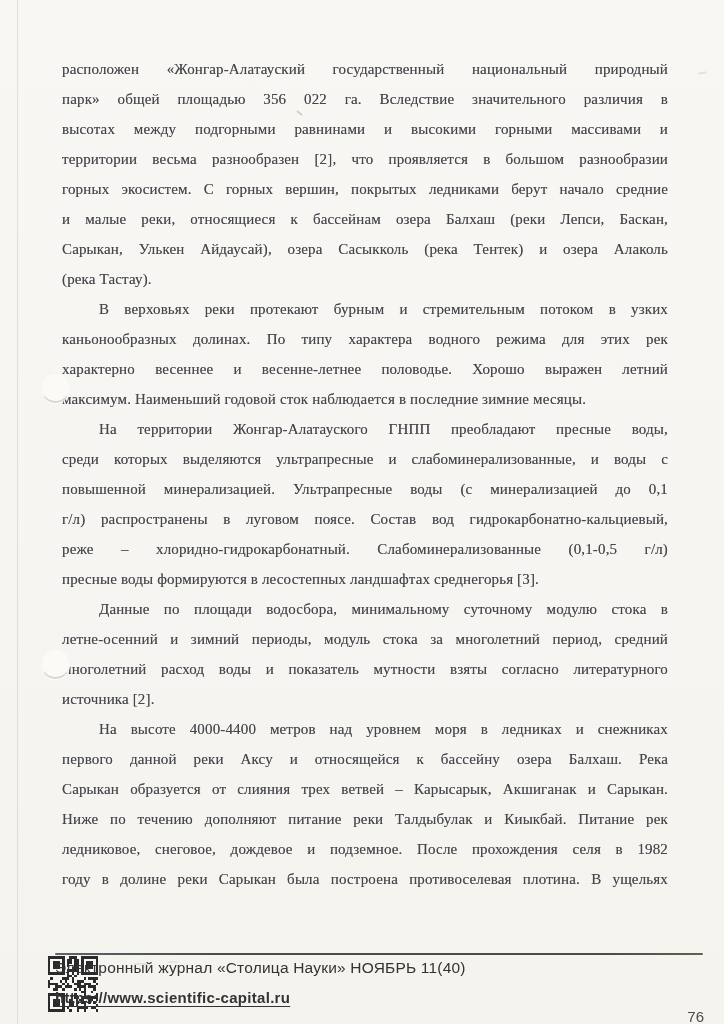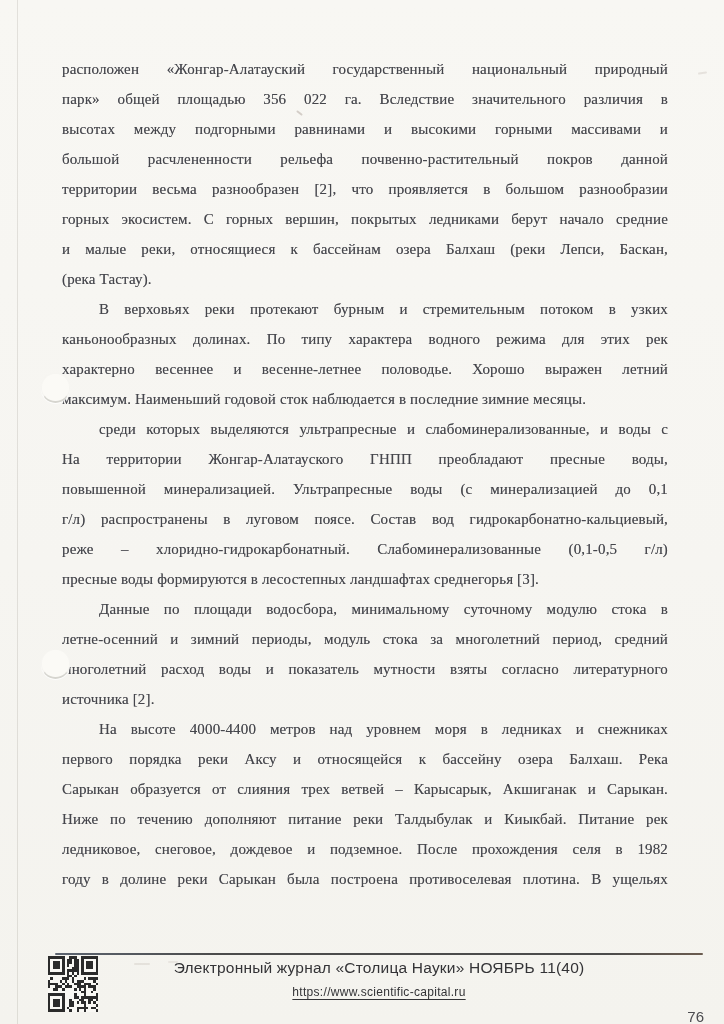--- a/index.html
+++ b/index.html
@@ -57,35 +57,36 @@
   .art-4 { left: 168px; top: 961px; width: 10px; height: 2px; border-radius: 2px; opacity: .35; }
 
   
   .footer-rule {
     position: absolute; left: 55px; top: 953px; width: 648px; height: 2px;
     background: linear-gradient(90deg, #5c6470 0%, #4b4b4b 25%, #4b4b4b 85%, #6b5c50 100%);
     border-radius: 1px;
   }
   .footer-text {
     position: absolute; left: 55px; top: 957px; width: 648px;
-    text-align: center;
+    text-align: left;
     font-family: "Liberation Sans", sans-serif;
     color: #333336;
   }
   .journal-line {
     font-size: 15.5px; letter-spacing: 0.2px; line-height: 21px; font-weight: 500;
   }
   .journal-url {
     display: inline-block;
-    margin-top: 4px;
-    font-size: 12px; letter-spacing: 0.3px; line-height: 20px;
+    margin-top: 10px;
+    font-size: 15px; letter-spacing: 0.3px; line-height: 20px;
     color: #333336;
     text-decoration: underline;
     text-underline-offset: 3px;
     cursor: pointer;
+    font-weight: bold;
   }
   .page-number {
     position: absolute; right: 20px; top: 1008px;
     font-family: "Liberation Sans", sans-serif;
     font-size: 15px; color: #4c4c50;
   }
   .qr {
     position: absolute; left: 48px; top: 956px; width: 50px; height: 56px;
   }
   .qr svg { width: 100%; height: 100%; }
@@ -95,49 +96,49 @@
 
 <div class="page">
 
   <div class="edge-line"></div>
 
   <div class="text-block">
       <div class="para">
         <div class="line just">расположен «Жонгар-Алатауский государственный национальный природный</div>
         <div class="line just">парк» общей площадью 356 022 га. Вследствие значительного различия в</div>
         <div class="line just">высотах между подгорными равнинами и высокими горными массивами и</div>
-        <div class="line just">большой расчлененности рельефа почвенно-растительный покров данной</div>
         <div class="line just">территории весьма разнообразен [2], что проявляется в большом разнообразии</div>
         <div class="line just">горных экосистем. С горных вершин, покрытых ледниками берут начало средние</div>
         <div class="line just">и малые реки, относящиеся к бассейнам озера Балхаш (реки Лепси, Баскан,</div>
+        <div class="line just">Сарыкан, Улькен Айдаусай), озера Сасыкколь (река Тентек) и озера Алаколь</div>
         <div class="line">(река Тастау).</div>
       </div>
       <div class="para indent">
         <div class="line just">В верховьях реки протекают бурным и стремительным потоком в узких</div>
         <div class="line just">каньонообразных долинах. По типу характера водного режима для этих рек</div>
         <div class="line just">характерно весеннее и весенне-летнее половодье. Хорошо выражен летний</div>
         <div class="line">максимум. Наименьший годовой сток наблюдается в последние зимние месяцы.</div>
       </div>
       <div class="para indent">
+        <div class="line just">На территории Жонгар-Алатауского ГНПП преобладают пресные воды,</div>
         <div class="line just">среди которых выделяются ультрапресные и слабоминерализованные, и воды с</div>
-        <div class="line just">На территории Жонгар-Алатауского ГНПП преобладают пресные воды,</div>
         <div class="line just">повышенной минерализацией. Ультрапресные воды (с минерализацией до 0,1</div>
         <div class="line just">г/л) распространены в луговом поясе. Состав вод гидрокарбонатно-кальциевый,</div>
         <div class="line just">реже – хлоридно-гидрокарбонатный. Слабоминерализованные (0,1-0,5 г/л)</div>
         <div class="line">пресные воды формируются в лесостепных ландшафтах среднегорья [3].</div>
       </div>
       <div class="para indent">
         <div class="line just">Данные по площади водосбора, минимальному суточному модулю стока в</div>
         <div class="line just">летне-осенний и зимний периоды, модуль стока за многолетний период, средний</div>
         <div class="line just">многолетний расход воды и показатель мутности взяты согласно литературного</div>
         <div class="line">источника [2].</div>
       </div>
       <div class="para indent">
         <div class="line just">На высоте 4000-4400 метров над уровнем моря в ледниках и снежниках</div>
-        <div class="line just">первого порядка реки Аксу и относящейся к бассейну озера Балхаш. Река</div>
+        <div class="line just">первого данной реки Аксу и относящейся к бассейну озера Балхаш. Река</div>
         <div class="line just">Сарыкан образуется от слияния трех ветвей – Карысарык, Акшиганак и Сарыкан.</div>
         <div class="line just">Ниже по течению дополняют питание реки Талдыбулак и Киыкбай. Питание рек</div>
         <div class="line just">ледниковое, снеговое, дождевое и подземное. После прохождения селя в 1982</div>
         <div class="line just">году в долине реки Сарыкан была построена противоселевая плотина. В ущельях</div>
       </div>
     </div>
 
   <div class="punch-hole hole-1"></div>
   <div class="punch-hole hole-2"></div>
 

